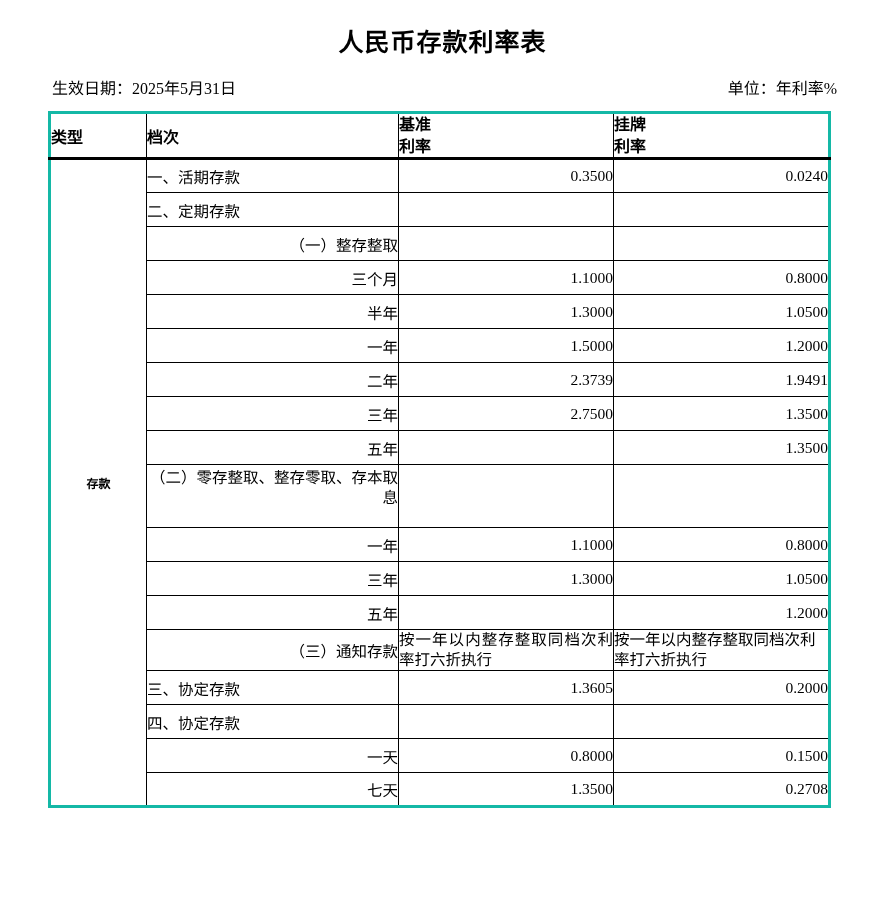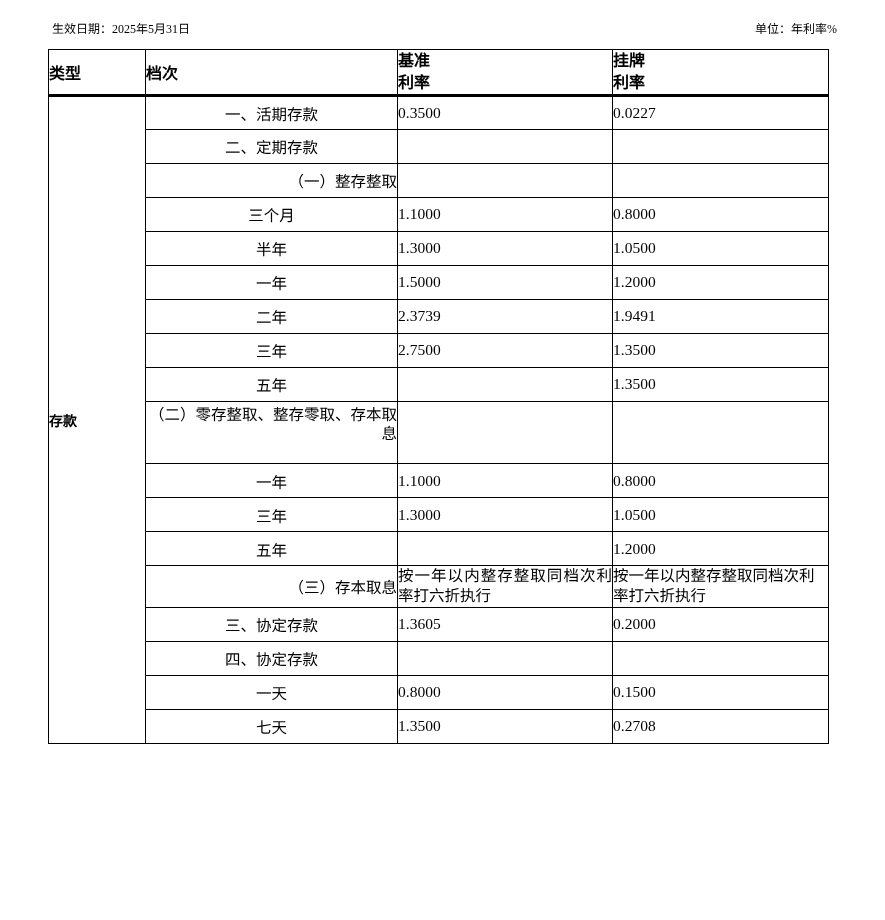--- a/index.html
+++ b/index.html
@@ -36,38 +36,38 @@
   }
 
   
   .meta-row {
     display: flex;
     justify-content: space-between;
     align-items: baseline;
     margin-top: 22px;
     padding-left: 52px;
     padding-right: 48px;
-    font-size: 12px;
+    font-size: 16px;
     line-height: 1.2;
   }
   .meta-left, .meta-right {
     white-space: nowrap;
   }
 
   
   .table-wrap {
     margin-top: 13px;
     padding-left: 48px;
     padding-right: 57px;
   }
   table.rate-table {
     width: 780px;
     border-collapse: collapse;
     table-layout: fixed;
-    border: 1px solid #14b8a6;
+    border: 3px solid #14b8a6;
     font-size: 15.5px;
   }
   table.rate-table td {
     border: 1px solid #000;
     padding: 0;
     vertical-align: middle;
     height: 34px;
     box-sizing: border-box;
     overflow: hidden;
   }
@@ -93,43 +93,45 @@
     font-size: 16px;
   }
   .th-rate {
     text-align: left;
     line-height: 1.35;
     font-size: 16px;
   }
 
   
   .cat-cell {
+    text-align: center;
     font-weight: bold;
-    font-size: 14px;
+    font-size: 12px;
     border-right: 1px solid #000;
   }
   .tier-l1 {
     padding-left: 6px;
-    text-align: center;
+    text-align: left;
     margin-top: 23px;
   }
   .tier-l2 {
     padding-left: 12px;
     text-align: right;
   }
   .tier-l2.wrap {
     line-height: 1.28;
     padding-top: 3px;
     padding-bottom: 19px;
     white-space: normal;
   }
   .tier-term {
-    text-align: center;
+    text-align: right;
   }
   .num {
+    text-align: right;
     padding-right: 6px;
     font-variant-numeric: tabular-nums;
   }
   .note {
     text-align: left;
     padding-left: 4px;
     padding-right: 3px;
     line-height: 1.3;
     white-space: normal;
     word-break: break-all;
@@ -141,20 +143,21 @@
   .tall {
     height: 62px;
   }
   .empty { }
 </style>
 </head>
 <body>
 
 <div class="page">
 
+  <div class="doc-title">人民币存款利率表</div>
 
   <div class="meta-row">
     <span class="meta-left">生效日期：2025年5月31日</span>
     <span class="meta-right">单位：年利率%</span>
   </div>
 
   <div class="table-wrap">
     <table class="rate-table">
       <colgroup>
         <col class="c1">
@@ -175,21 +178,21 @@
             <div>利率</div>
           </td>
         </tr>
       </thead>
       <tbody>
 
         <tr>
           <td class="cat-cell" rowspan="18">存款</td>
           <td class="tier-l1">一、活期存款</td>
           <td class="num">0.3500</td>
-          <td class="num">0.0227</td>
+          <td class="num">0.0240</td>
         </tr>
 
         <tr>
           <td class="tier-l1">二、定期存款</td>
           <td class="num empty"></td>
           <td class="num empty"></td>
         </tr>
 
         <tr>
           <td class="tier-l2">（一）整存整取</td>
@@ -251,21 +254,21 @@
           <td class="num">1.0500</td>
         </tr>
 
         <tr>
           <td class="tier-term">五年</td>
           <td class="num empty"></td>
           <td class="num">1.2000</td>
         </tr>
 
         <tr>
-          <td class="tier-l2 tall">（三）存本取息</td>
+          <td class="tier-l2 tall">（三）通知存款</td>
           <td class="note justify tall">按一年以内整存整取同档次利率打六折执行</td>
           <td class="note tall">按一年以内整存整取同档次利率打六折执行</td>
         </tr>
 
         <tr>
           <td class="tier-l1">三、协定存款</td>
           <td class="num">1.3605</td>
           <td class="num">0.2000</td>
         </tr>
 

